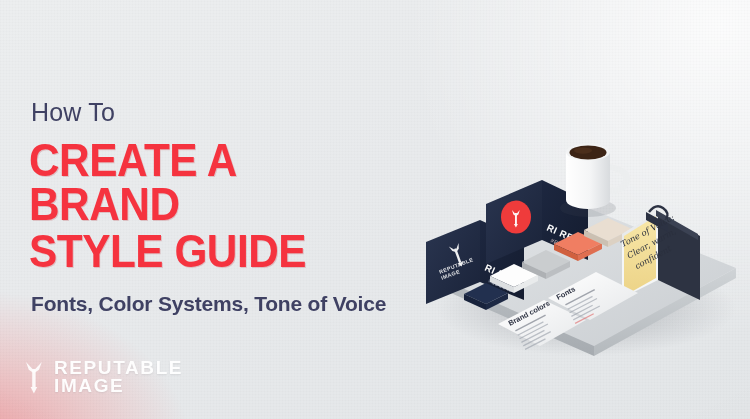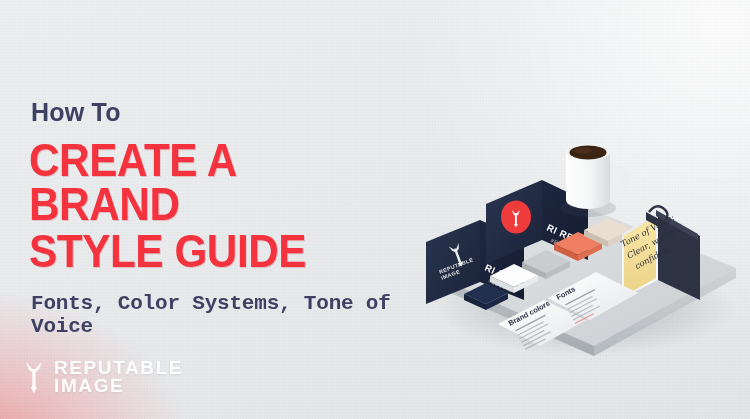--- a/index.html
+++ b/index.html
@@ -24,34 +24,34 @@
     opacity:.9;
   }
   #vignette{
     position:absolute;inset:0;pointer-events:none;
     background:radial-gradient(ellipse 120% 120% at 50% 45%, rgba(0,0,0,0) 55%, rgba(0,0,0,.045) 100%);
   }
 
   
   .copy{position:absolute;left:29px;top:100px;width:400px;z-index:6;}
   .eyebrow{
-    font-size:25px;font-weight:bold;color:#3f4163;letter-spacing:.2px;
+    font-size:25px;font-weight:normal;color:#3f4163;letter-spacing:.2px;
     line-height:1;margin:0 0 14px 2px;
   }
   .headline{
     font-size:46px;font-weight:bold;color:#f5333f;
     line-height:.95;letter-spacing:-.5px;margin:0;
     font-stretch:condensed;
     transform:scaleX(.92);transform-origin:left center;
     text-shadow:1px 1px 0 rgba(180,30,40,.20);
   }
   .headline .l2{display:block;margin-top:4px;}
   .subline{
     font-size:21px;font-weight:bold;color:#3f4163;
-    margin:18px 0 0 2px;letter-spacing:-.2px;line-height:1.1;font-family:Liberation Mono, monospace;
+    margin:18px 0 0 2px;letter-spacing:-.2px;line-height:1.1;
   }
 
   
   .logo{position:absolute;left:23px;bottom:24px;display:flex;align-items:center;gap:9px;z-index:7;opacity:.96;}
   .logo-mark{width:22px;height:34px;flex:none;}
   .logo-text{display:flex;flex-direction:column;line-height:.94;}
   .logo-l1{font-size:19px;font-weight:bold;color:#ffffff;letter-spacing:1.6px;text-shadow:0 1px 2px rgba(120,120,130,.18);}
   .logo-l2{font-size:19px;font-weight:bold;color:#ffffff;letter-spacing:1.6px;text-shadow:0 1px 2px rgba(120,120,130,.18);}
 
   

